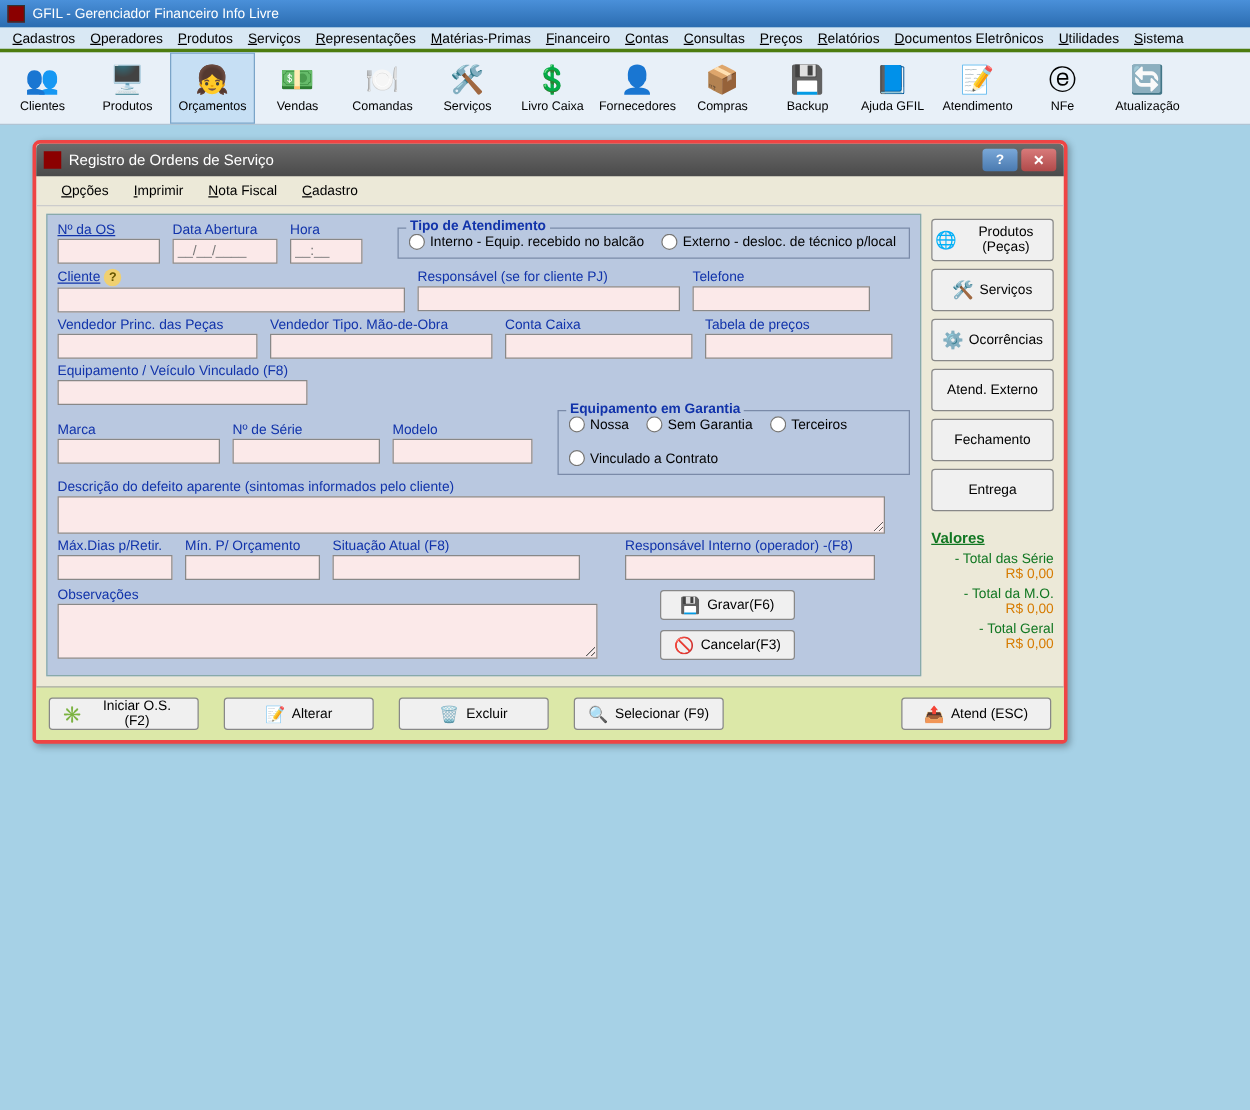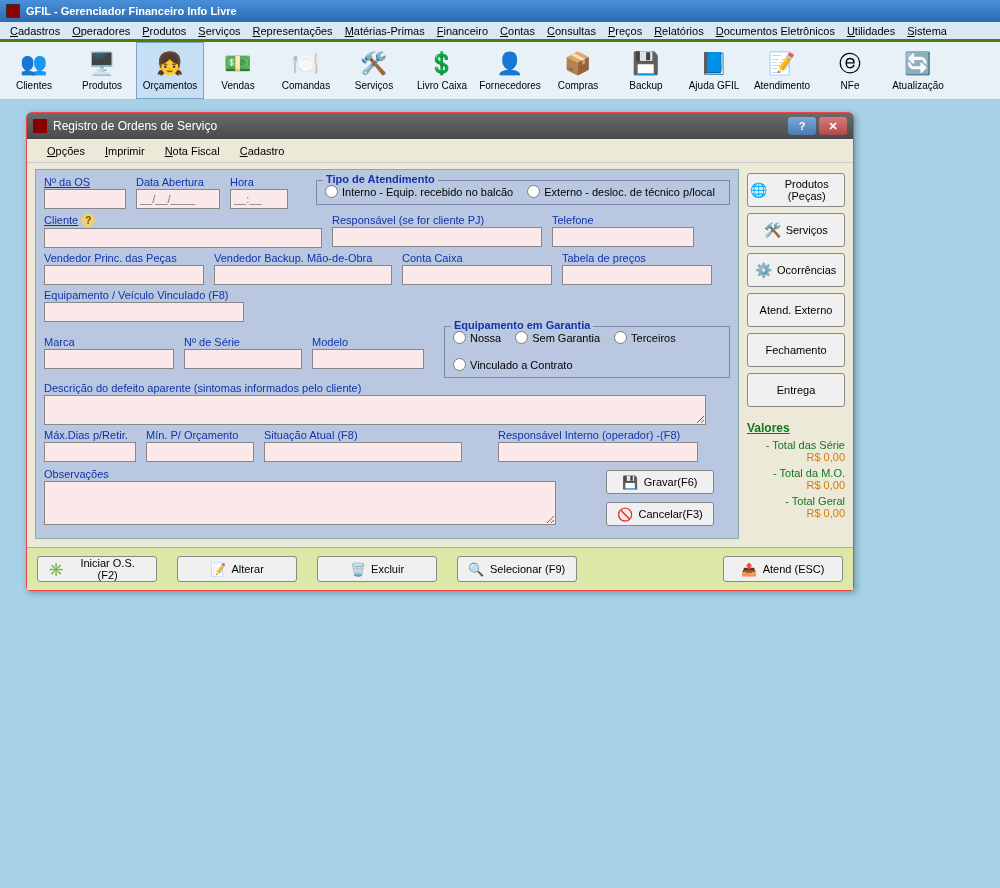--- a/index.html
+++ b/index.html
@@ -1,39 +1,39 @@
 <!DOCTYPE html>
 <html><head>
 <meta charset="utf-8">
 <style>
 * { box-sizing: border-box; margin: 0; padding: 0; font-family: Tahoma, Arial, sans-serif; font-size: 11px; }
 body { background: #a6d1e6; width: 1000px; height: 888px; overflow: hidden; }
 
 
-.titlebar { background: linear-gradient(#4a90d9, #2b6cb0); height: 22px; display: flex; align-items: center; padding: 0 6px; color: #fff; font-weight: bold; }
+.titlebar { background: linear-gradient(#4a90d9, #2b6cb0); height: 22px; display: flex; align-items: center; padding: 0 6px; color: #fff; }
 .titlebar .app-icon { width: 14px; height: 14px; background: #8b0000; margin-right: 6px; border: 1px solid #333; }
 .titlebar-text { flex: 1; font-size: 11px; }
 
 
 .menubar { background: #d9e8f4; height: 20px; display: flex; align-items: center; padding: 0 4px; border-bottom: 3px solid #4d7c0f; }
 .menubar span { padding: 2px 6px; cursor: pointer; }
 .menubar span u { text-decoration: underline; }
 
 
 .toolbar { background: #e8f0f8; height: 58px; display: flex; border-bottom: 1px solid #b0c4d4; }
 .toolbar-btn { width: 68px; display: flex; flex-direction: column; align-items: center; justify-content: center; border: 1px solid transparent; cursor: pointer; padding: 2px; }
 .toolbar-btn.active { border: 1px solid #7aa4c8; background: #c6dff4; }
 .toolbar-icon { width: 32px; height: 28px; margin-bottom: 2px; display: flex; align-items: center; justify-content: center; font-size: 22px; }
 .toolbar-label { font-size: 10px; text-align: center; }
 
 
 .desktop { background: #a6d1e6; position: relative; height: 788px; }
 
 
-.dialog { position: absolute; left: 26px; top: 12px; width: 828px; background: #ece9d8; border: 1px solid #ef4444; border-radius: 6px 6px 4px 4px; box-shadow: 2px 2px 6px rgba(0,0,0,0.3); }
+.dialog { position: absolute; left: 26px; top: 12px; width: 828px; background: #ece9d8; border: 3px solid #ef4444; border-radius: 6px 6px 4px 4px; box-shadow: 2px 2px 6px rgba(0,0,0,0.3); }
 .dialog-titlebar { background: linear-gradient(#6b6b6b, #4a4a4a); height: 26px; display: flex; align-items: center; padding: 0 6px; border-radius: 4px 4px 0 0; }
 .dialog-titlebar .dlg-icon { width: 14px; height: 14px; background: #8b0000; margin-right: 6px; }
 .dialog-title { flex: 1; color: #fff; font-size: 12px; }
 .dlg-btn { width: 28px; height: 18px; margin-left: 3px; border-radius: 3px; display: flex; align-items: center; justify-content: center; color: #fff; font-weight: bold; cursor: pointer; }
 .dlg-help { background: linear-gradient(#7aa8d8, #4a7ab0); }
 .dlg-close { background: linear-gradient(#d87a7a, #b04a4a); }
 
 .dialog-menubar { height: 24px; display: flex; align-items: center; padding: 0 10px; border-bottom: 1px solid #ccc; }
 .dialog-menubar span { padding: 2px 10px; cursor: pointer; }
 
@@ -218,21 +218,21 @@
             <input class="text-input" style="">
           </div>
         </div>
 
         <div class="row">
           <div class="field" style="width:160px">
             <span class="field-label">Vendedor Princ. das Peças</span>
             <input class="text-input" style="">
           </div>
           <div class="field" style="width:178px">
-            <span class="field-label">Vendedor Backup. Mão-de-Obra</span>
+            <span class="field-label">Vendedor Tipo. Mão-de-Obra</span>
             <input class="text-input" style="">
           </div>
           <div class="field" style="width:150px">
             <span class="field-label">Conta Caixa</span>
             <input class="text-input" style="">
           </div>
           <div class="field" style="width:150px">
             <span class="field-label">Tabela de preços</span>
             <input class="text-input" style="">
           </div>
@@ -302,21 +302,21 @@
             <span class="field-label">Situação Atual (F8)</span>
             <input class="text-input" style="">
           </div>
           <div class="field" style="width:200px;margin-left:26px">
             <span class="field-label">Responsável Interno (operador) -(F8)</span>
             <input class="text-input" style="">
           </div>
         </div>
 
         <div class="row">
-          <div class="field" style="width:512px">
+          <div class="field" style="width:432px">
             <span class="field-label">Observações</span>
             <textarea class="text-area" style="height: 44px;"></textarea>
           </div>
           <div style="display:flex;flex-direction:column;gap:8px;margin-left:40px;margin-top:4px">
             <button class="btn" style="width:108px">
                 <span class="ic">💾</span>
                 <span>Gravar(F6)</span>
               </button>
             <button class="btn" style="width:108px">
                 <span class="ic">🚫</span>

